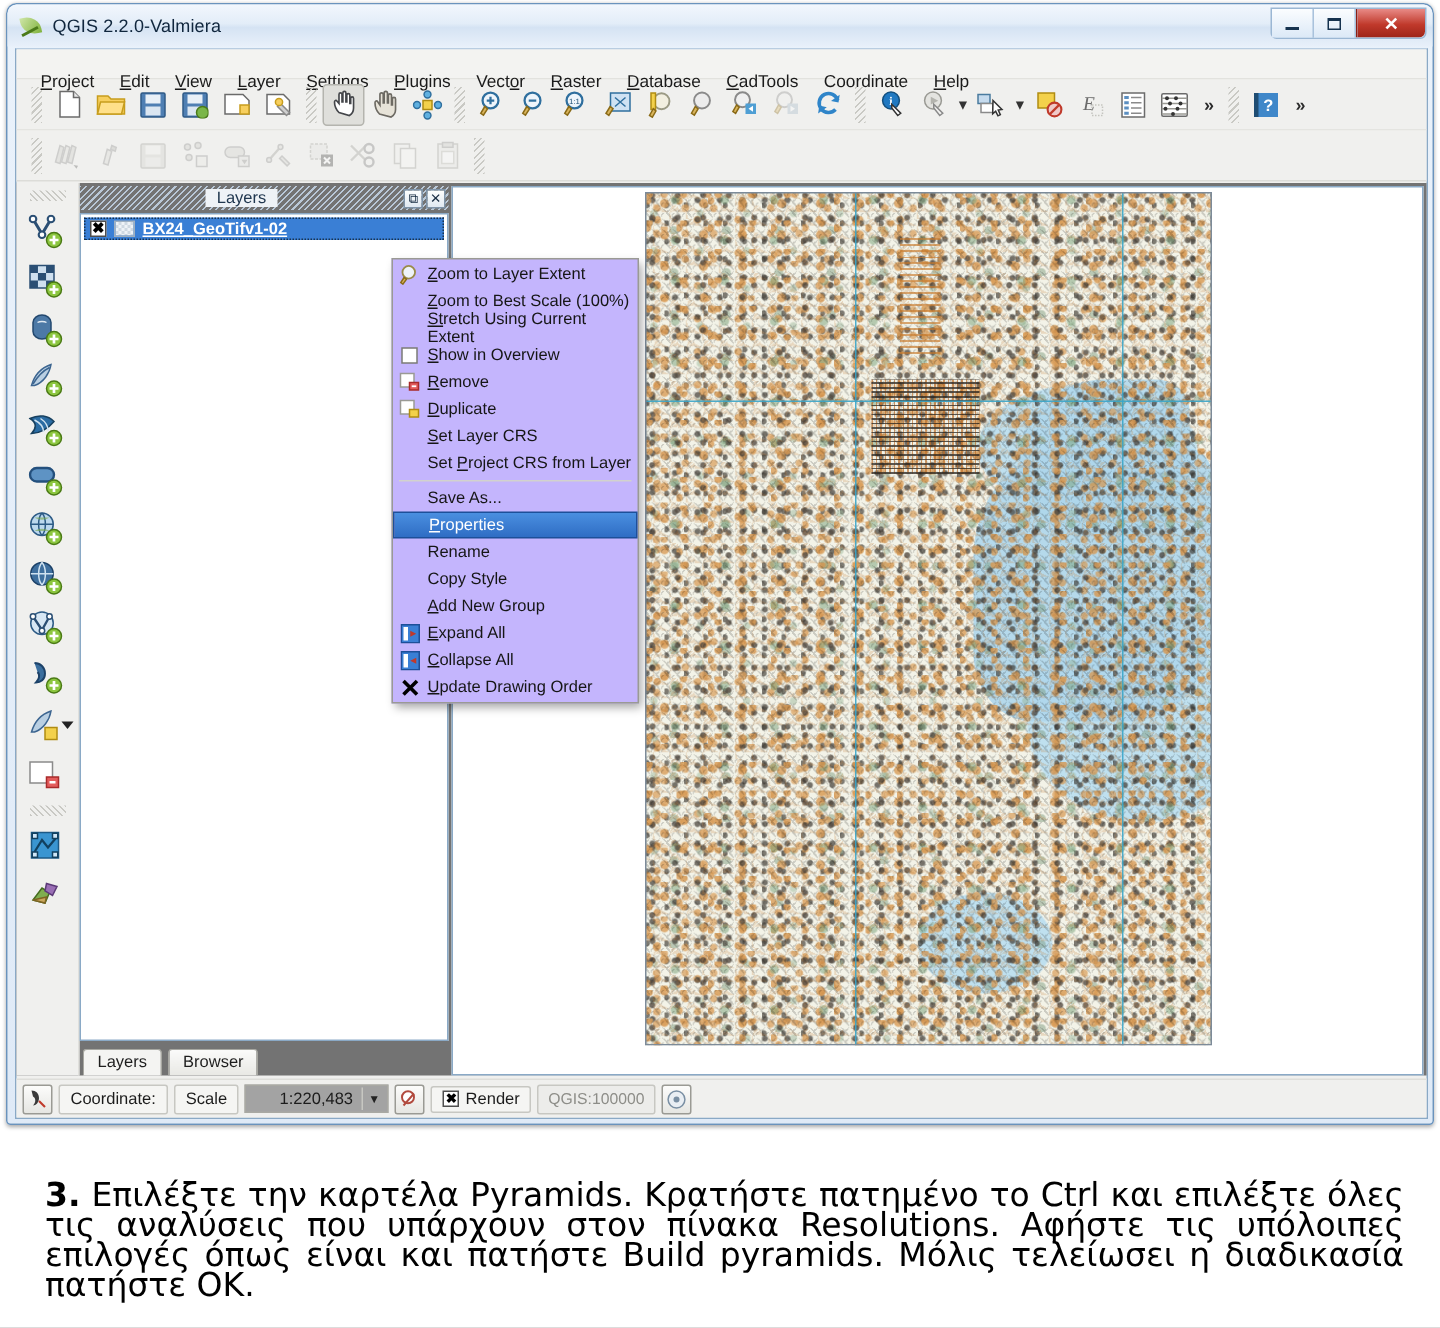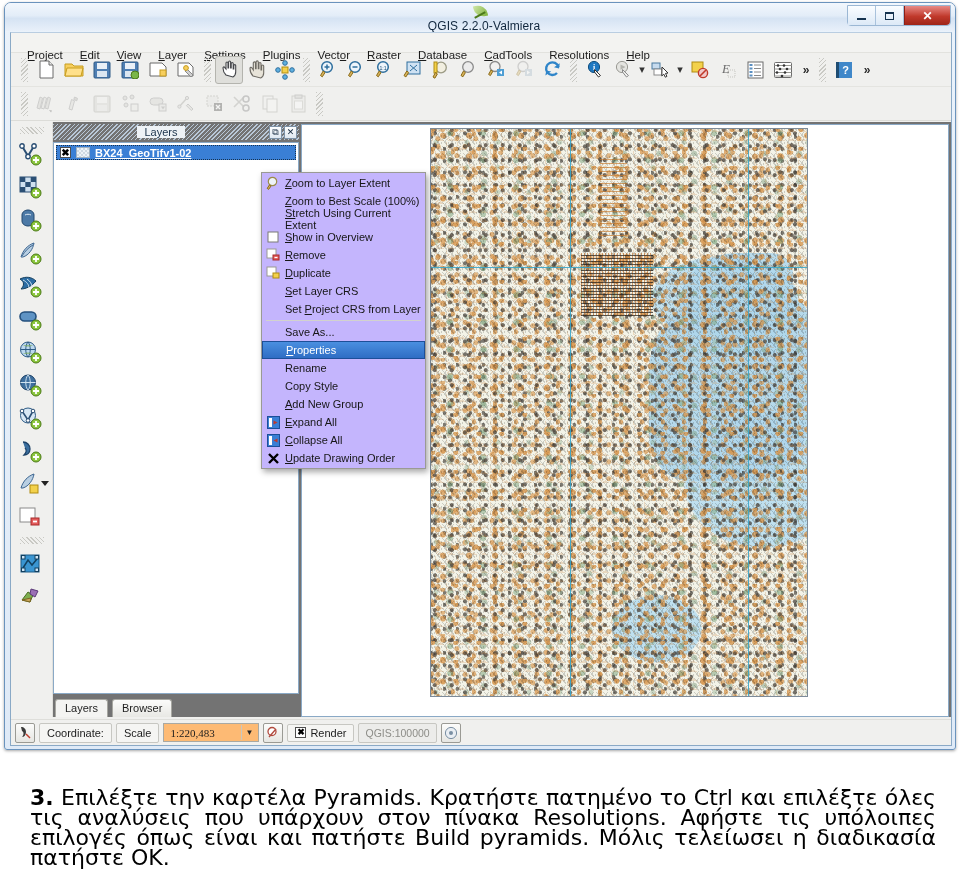--- a/index.html
+++ b/index.html
@@ -23,21 +23,20 @@
   }
 
   
   #title-bar {
     position: relative;
     height: 28px;
     background: linear-gradient(#f2f7fd 0%, #e3edf8 45%, #d5e3f3 55%, #e8f0fa 100%);
     border-radius: 6px 6px 0 0;
     display: flex; align-items: center;
     padding-left: 8px;
-    flex-direction: column;
   }
   #title-icon {
     width: 16px; height: 16px; margin-right: 6px;
     position: relative; flex: 0 0 auto;
   }
   #title-icon .leaf {
     position:absolute; left:1px; top:2px; width:13px; height:12px;
     background: linear-gradient(135deg,#cfe6a8,#7fb23c);
     border-radius: 0 80% 0 80%;
     transform: rotate(-12deg);
@@ -353,24 +352,24 @@
   #coord-field {
     flex: 1;
     height: 19px;
     border: 1px solid #a9a9a3;
     background: #ffffff;
     font-size: 11px; color: #1c1c1c;
     display:flex; align-items:center; justify-content:center;
   }
   #scale-combo {
     width: 96px; height: 19px;
-    border: 1px solid #a9a9a3; background:#fdba74;
+    border: 1px solid #a9a9a3; background:#a3a3a3;
     display:flex; align-items:center;
-    font-size: 11px; color:#1c1c1c; padding-left:6px;
-    position: relative; flex:0 0 auto;font-family:Liberation Serif, serif;
+    font-size: 11px; color:#1c1c1c; padding-left:22px;
+    position: relative; flex:0 0 auto;
   }
   #scale-combo .arrow {
     position:absolute; right:2px; top:1px;
     width: 15px; height: 15px;
     border-left: 1px solid #c7c7c2;
     display:flex;align-items:center;justify-content:center;
     font-size:8px; color:#222;
   }
   #render-box {
     display:flex; align-items:center; gap:4px;
@@ -463,21 +462,21 @@
       <div class="menu-item"><u>P</u><span title="Project">roject</span></div>
       <div class="menu-item"><u>E</u>dit</div>
       <div class="menu-item"><u>V</u>iew</div>
       <div class="menu-item"><u>L</u>ayer</div>
       <div class="menu-item"><u>S</u>ettings</div>
       <div class="menu-item"><u>P</u>lugins</div>
       <div class="menu-item">Vect<u>o</u>r</div>
       <div class="menu-item"><u>R</u>aster</div>
       <div class="menu-item"><u>D</u>atabase</div>
       <div class="menu-item"><u>C</u>adTools</div>
-      <div class="menu-item">Resolutions</div>
+      <div class="menu-item">Coordinate</div>
       <div class="menu-item"><u>H</u>elp</div>
     </div>
 
     <div class="toolbar-row" id="toolbar-row-1">
       <div class="grip"></div>
 
       <div class="tbtn">
         <svg width="19" height="19" viewBox="0 0 19 19">
             <path d="M3 1h9l4 4v13H3z" fill="#fff" stroke="#6b6b6b"></path>
             <path d="M12 1v4h4" fill="#e8e8e8" stroke="#6b6b6b"></path>

